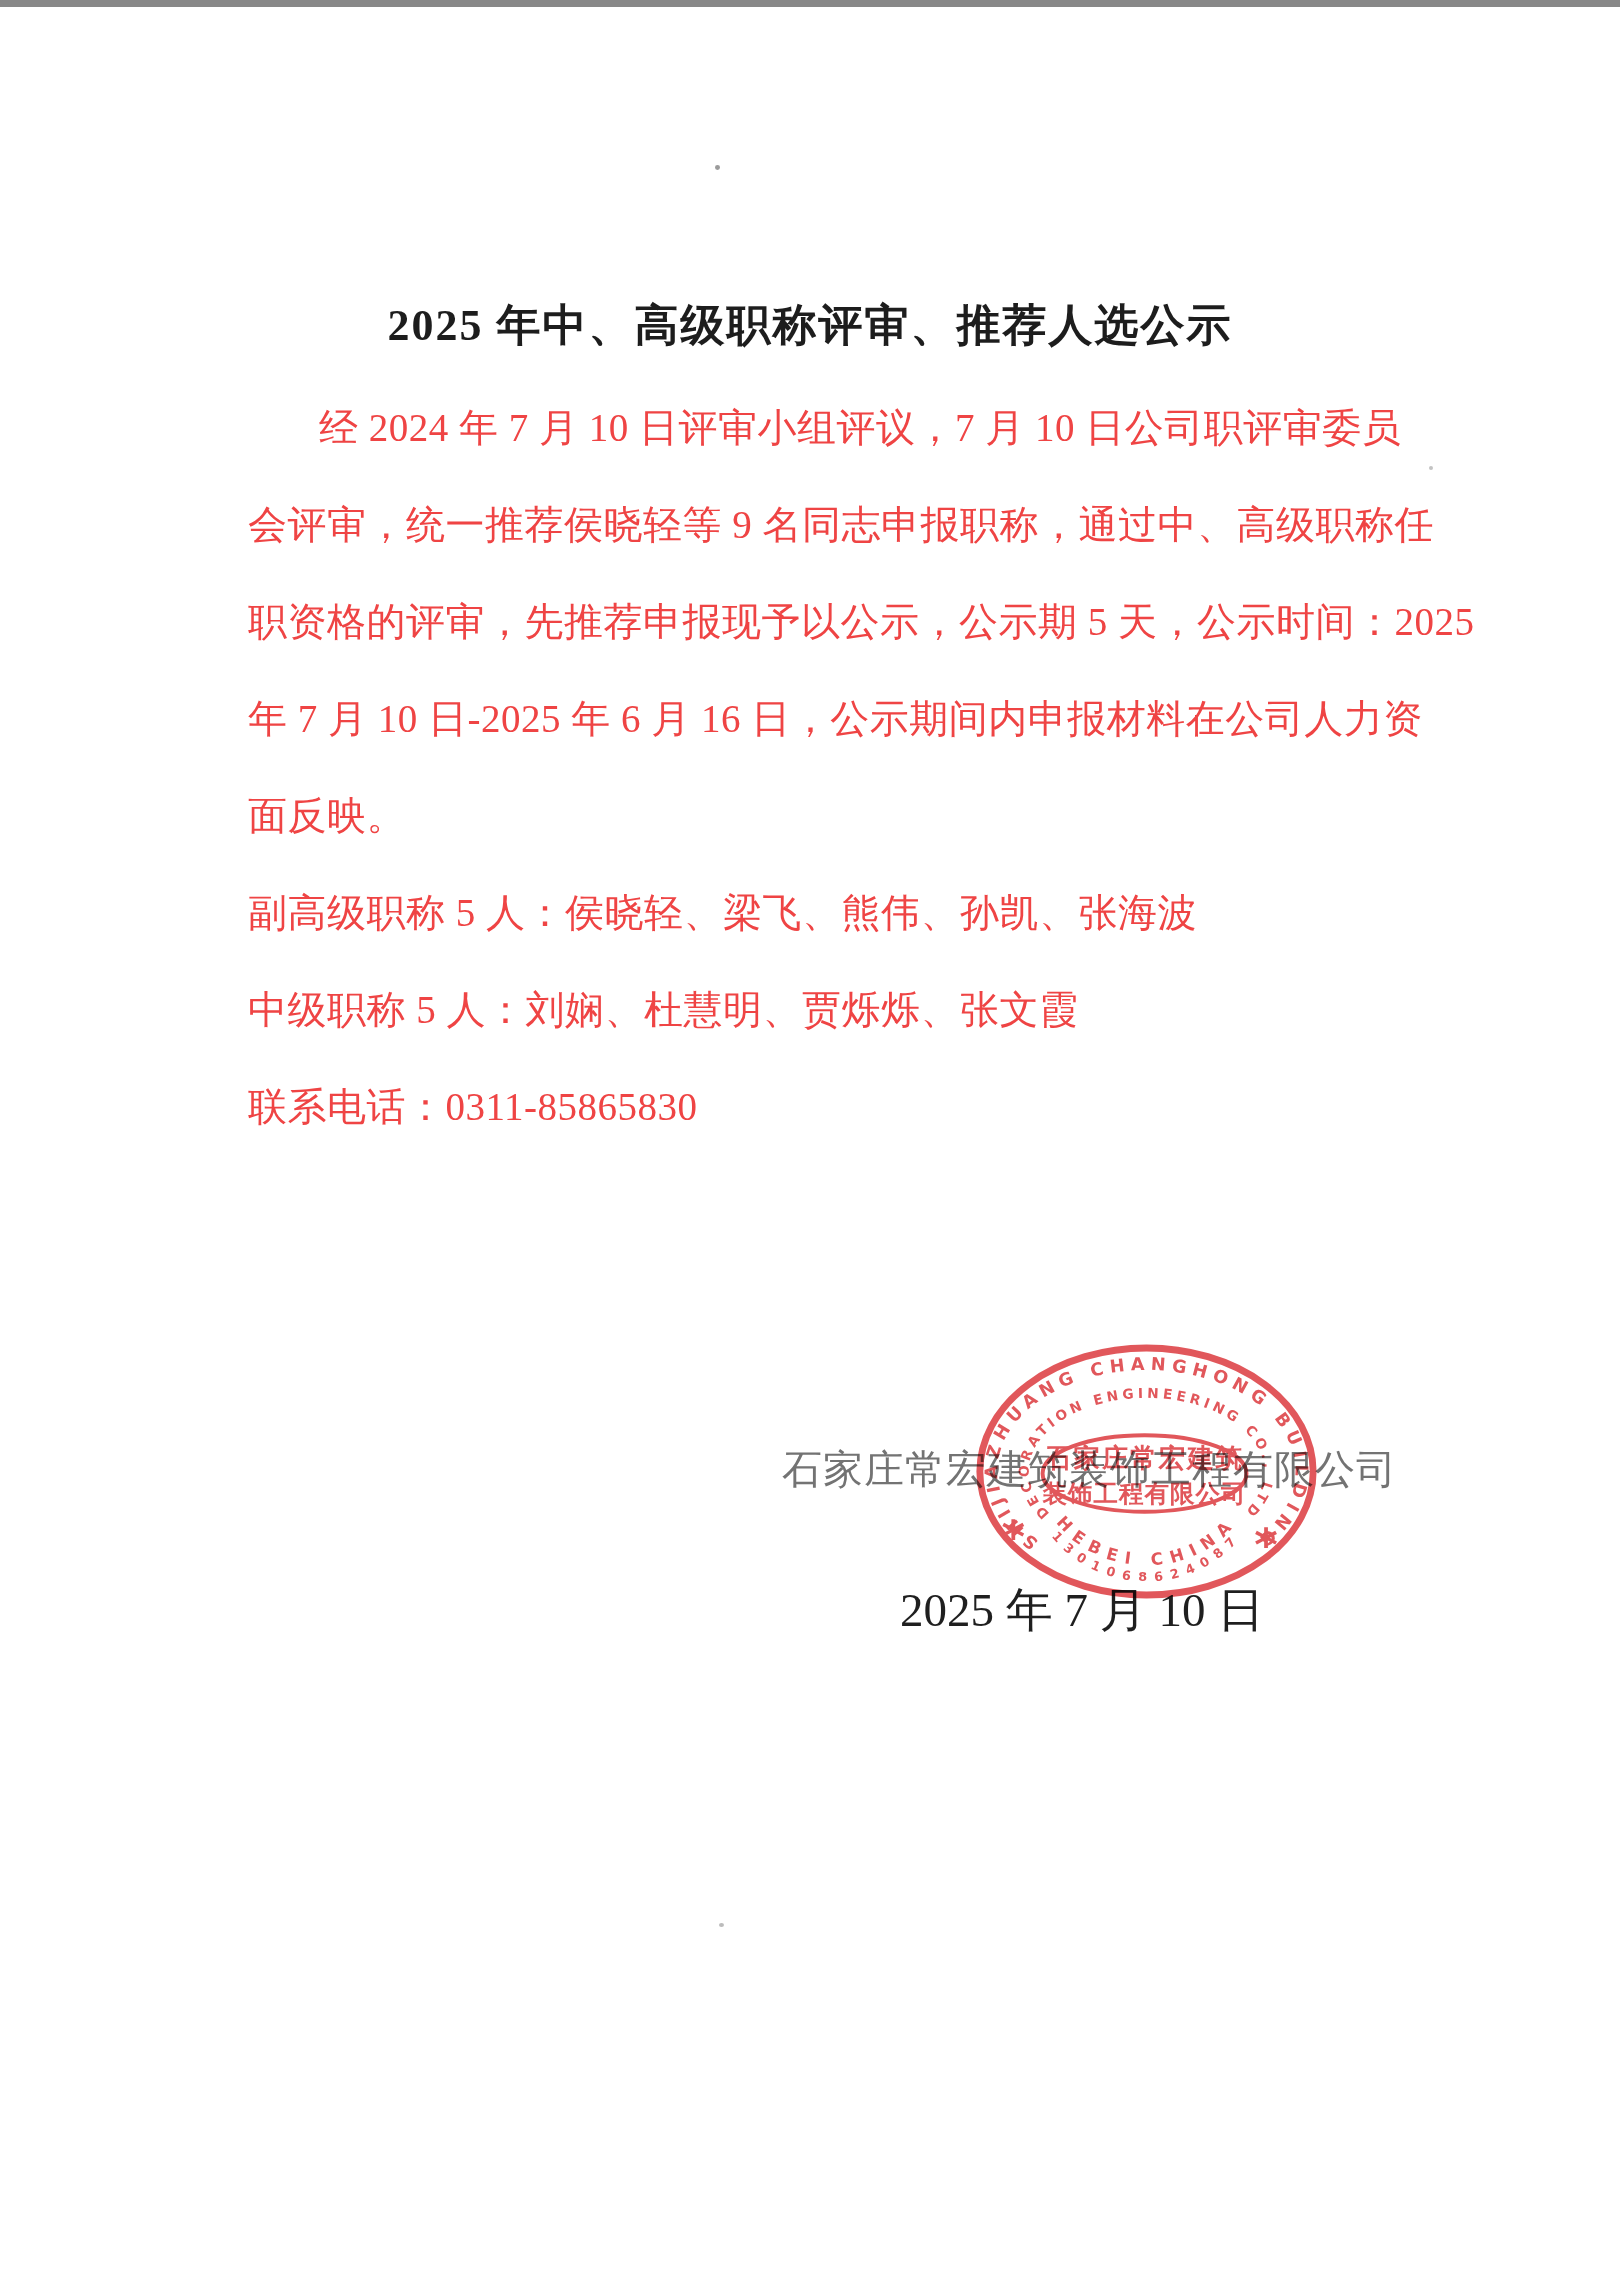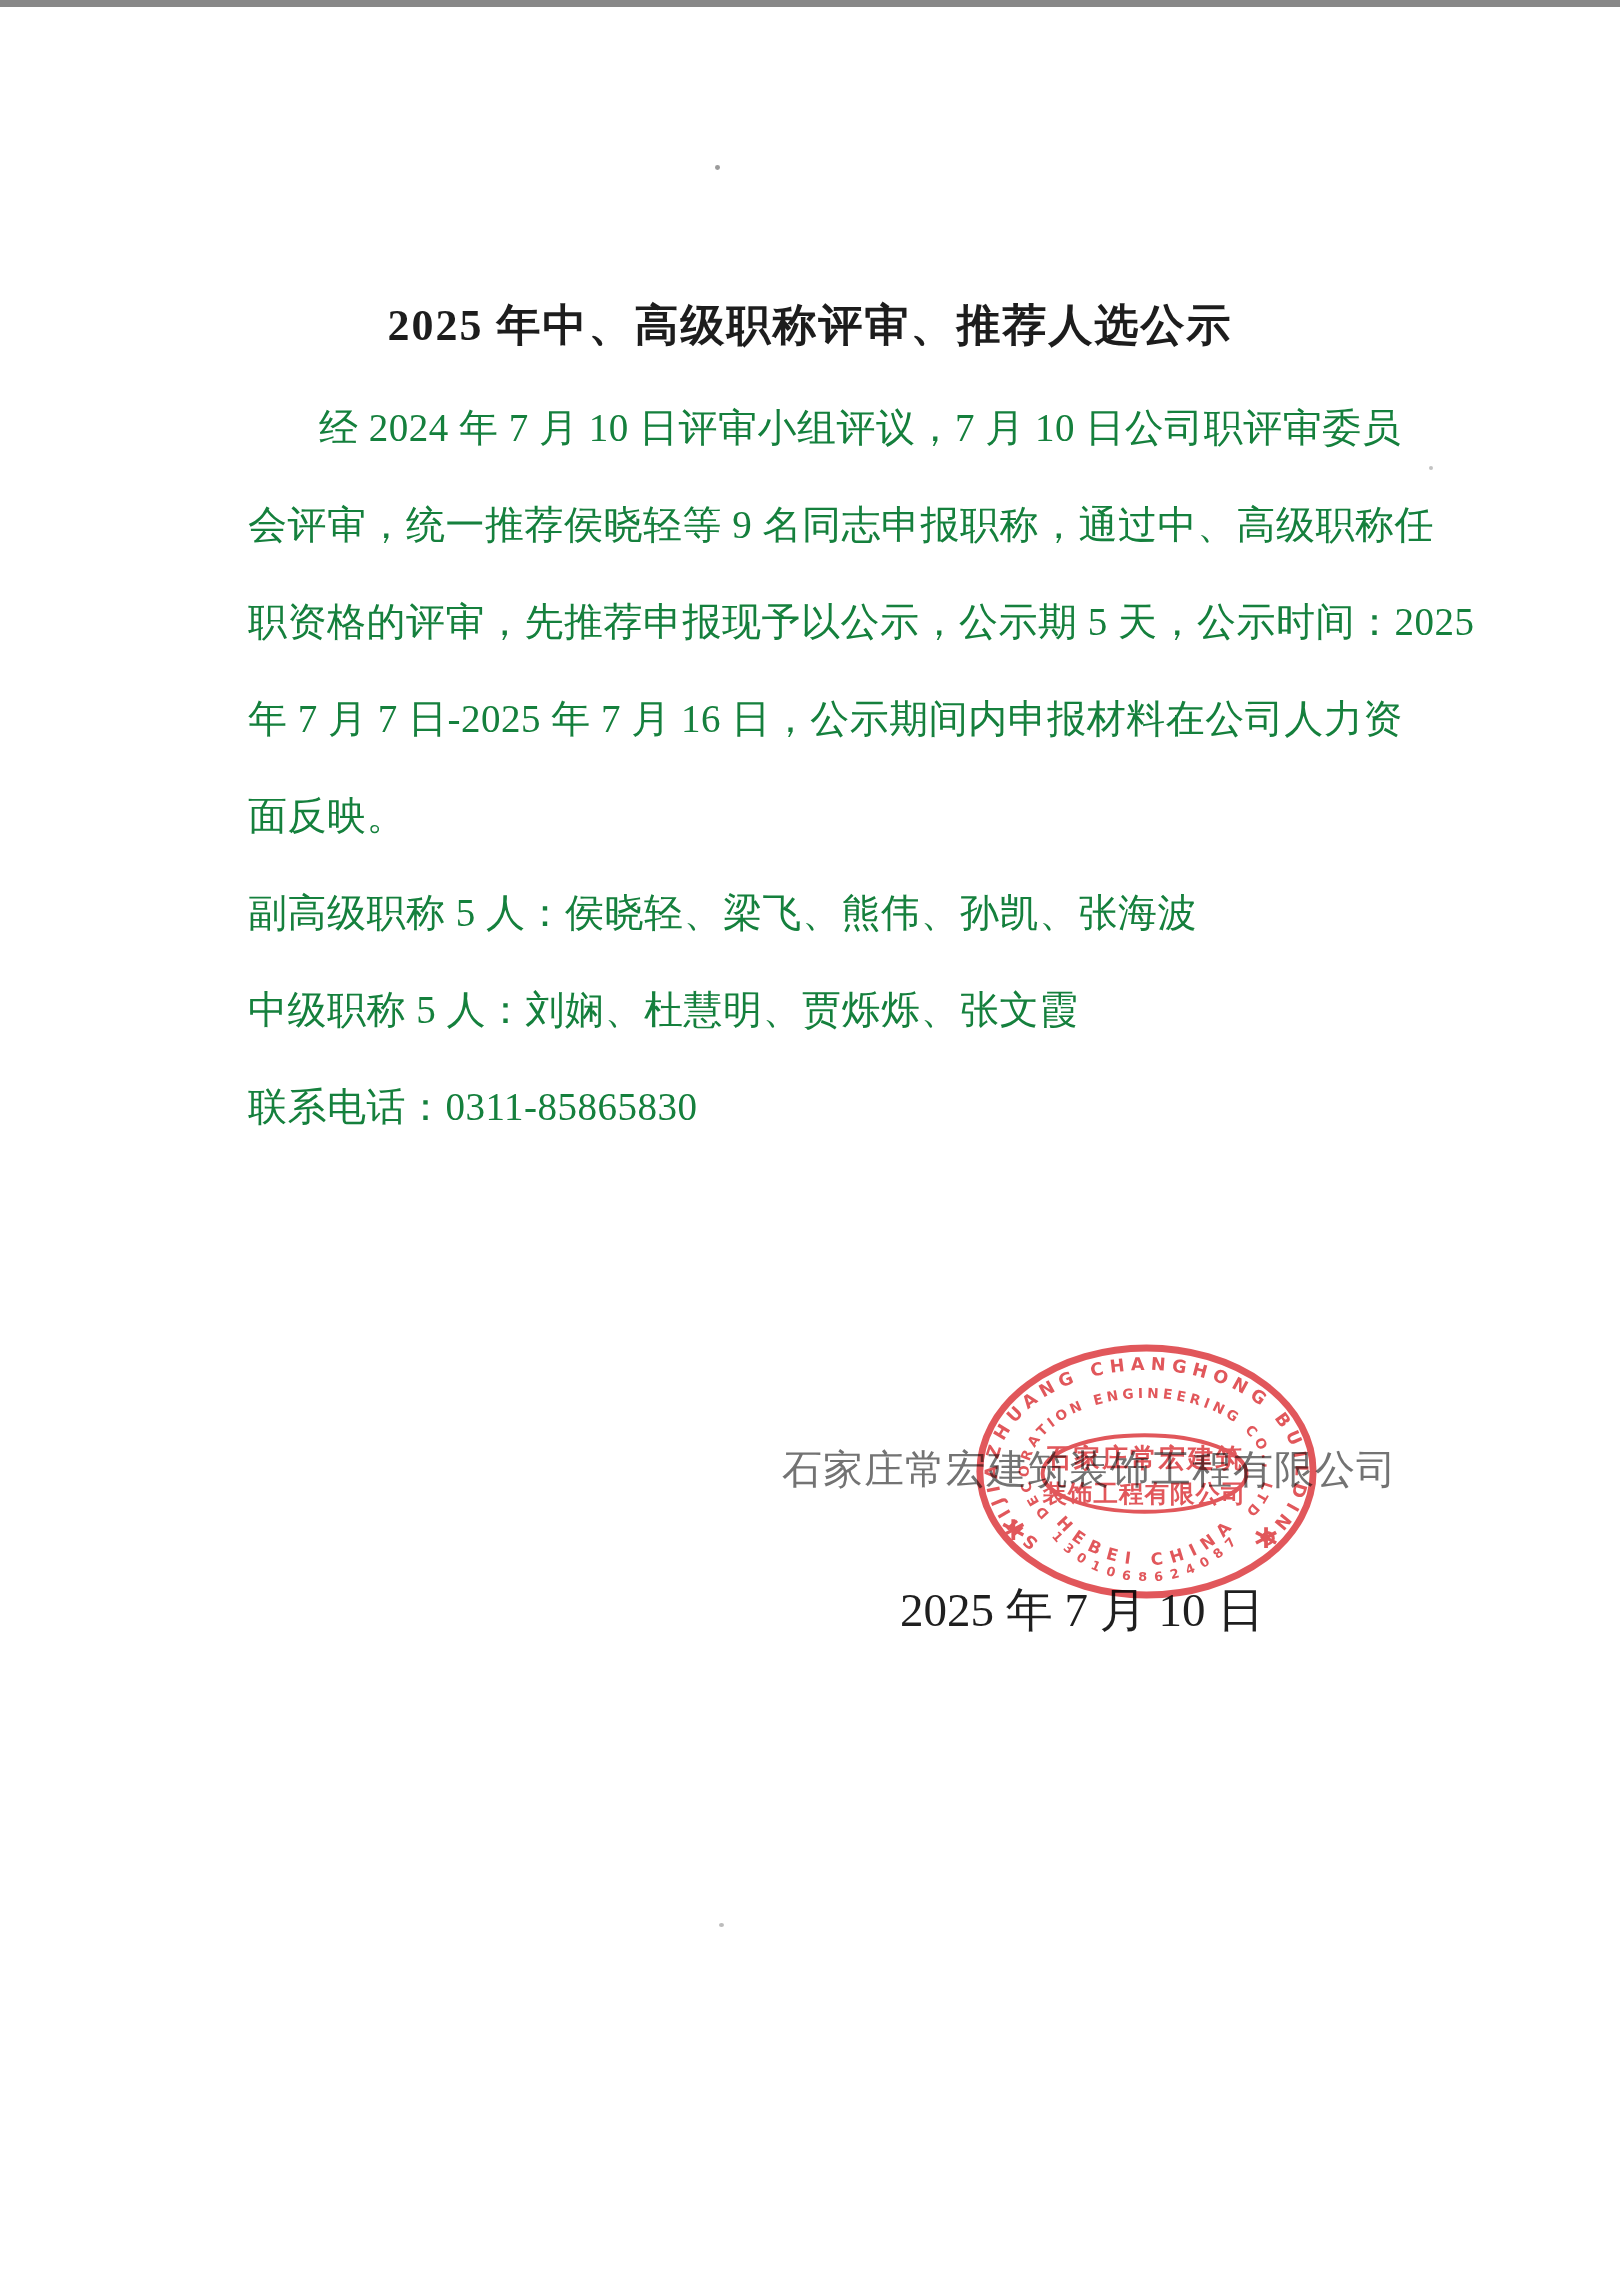--- a/index.html
+++ b/index.html
@@ -28,21 +28,21 @@
     left:248px; top:372px;
     width:1137px;
   }
   .line {
     height:97px;
     display:flex;
     align-items:center;
     font-size:39px;
     letter-spacing:0.5px;
     white-space:nowrap;
-    color:#15803d;
+    color:#ef4444;
   }
   .line.indent { padding-left:71px; }
   .sign-company {
     position:absolute;
     left:782px; top:1433px;
     height:59px; line-height:59px;
     font-size:40px;
     letter-spacing:1px;
     white-space:nowrap;
     color:#737373;
@@ -91,21 +91,21 @@
 <body>
 
 <div class="page">
 
   <h1 class="title">2025 年中、高级职称评审、推荐人选公示</h1>
 
   <div class="body-text">
     <div class="line indent">经 2024 年 7 月 10 日评审小组评议，7 月 10 日公司职评审委员</div>
     <div class="line">会评审，统一推荐侯晓轻等 9 名同志申报职称，通过中、高级职称任</div>
     <div class="line">职资格的评审，先推荐申报现予以公示，公示期 5 天，公示时间：2025</div>
-    <div class="line">年 7 月 7 日-2025 年 7 月 16 日，公示期间内申报材料在公司人力资</div>
+    <div class="line">年 7 月 10 日-2025 年 6 月 16 日，公示期间内申报材料在公司人力资</div>
     <div class="line">面反映。</div>
     <div class="line">副高级职称 5 人：侯晓轻、梁飞、熊伟、孙凯、张海波</div>
     <div class="line">中级职称 5 人：刘娴、杜慧明、贾烁烁、张文霞</div>
     <div class="line">联系电话：0311-85865830</div>
   </div>
 
   <div class="sign-company">石家庄常宏建筑装饰工程有限公司</div>
   <div class="sign-date">2025 年 7 月 10 日</div>
 
   <svg class="stamp" viewBox="0 0 356 264" xmlns="http://www.w3.org/2000/svg" xmlns:xlink="http://www.w3.org/1999/xlink">

